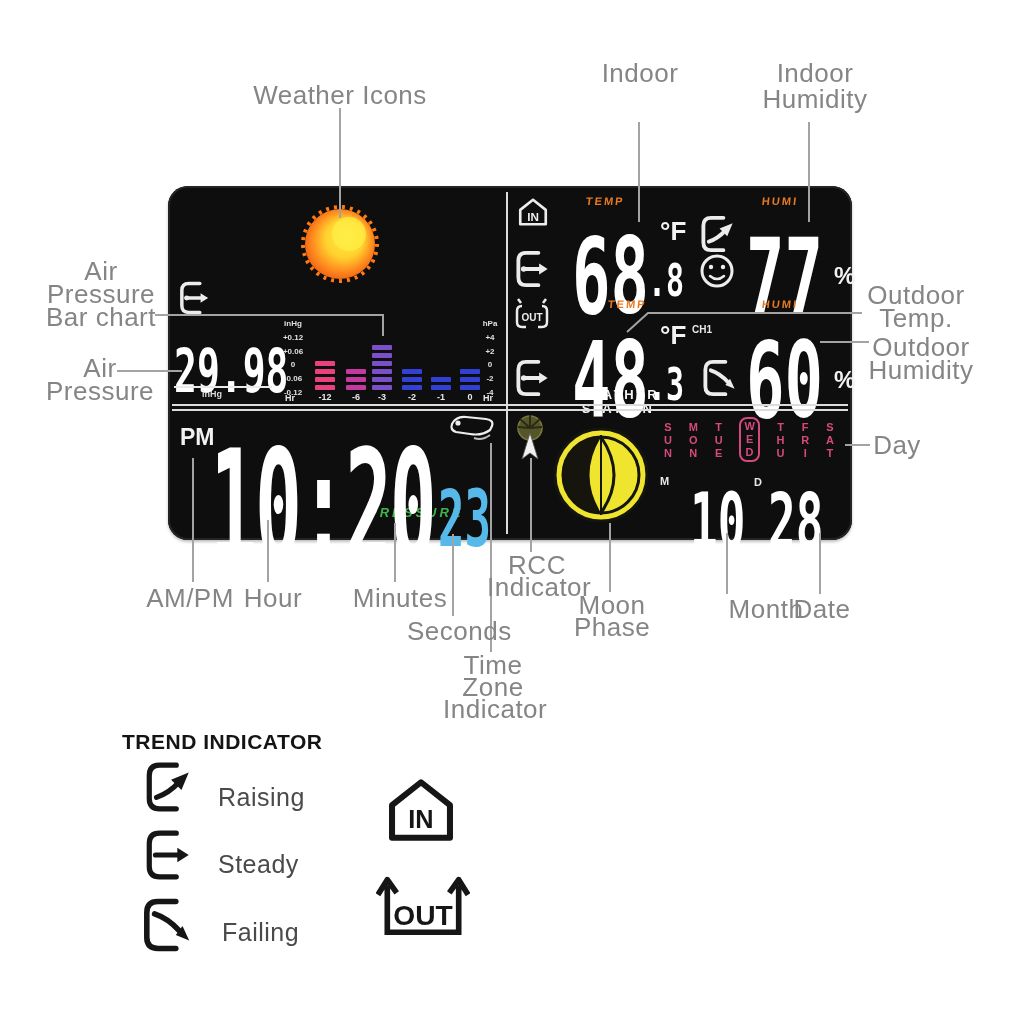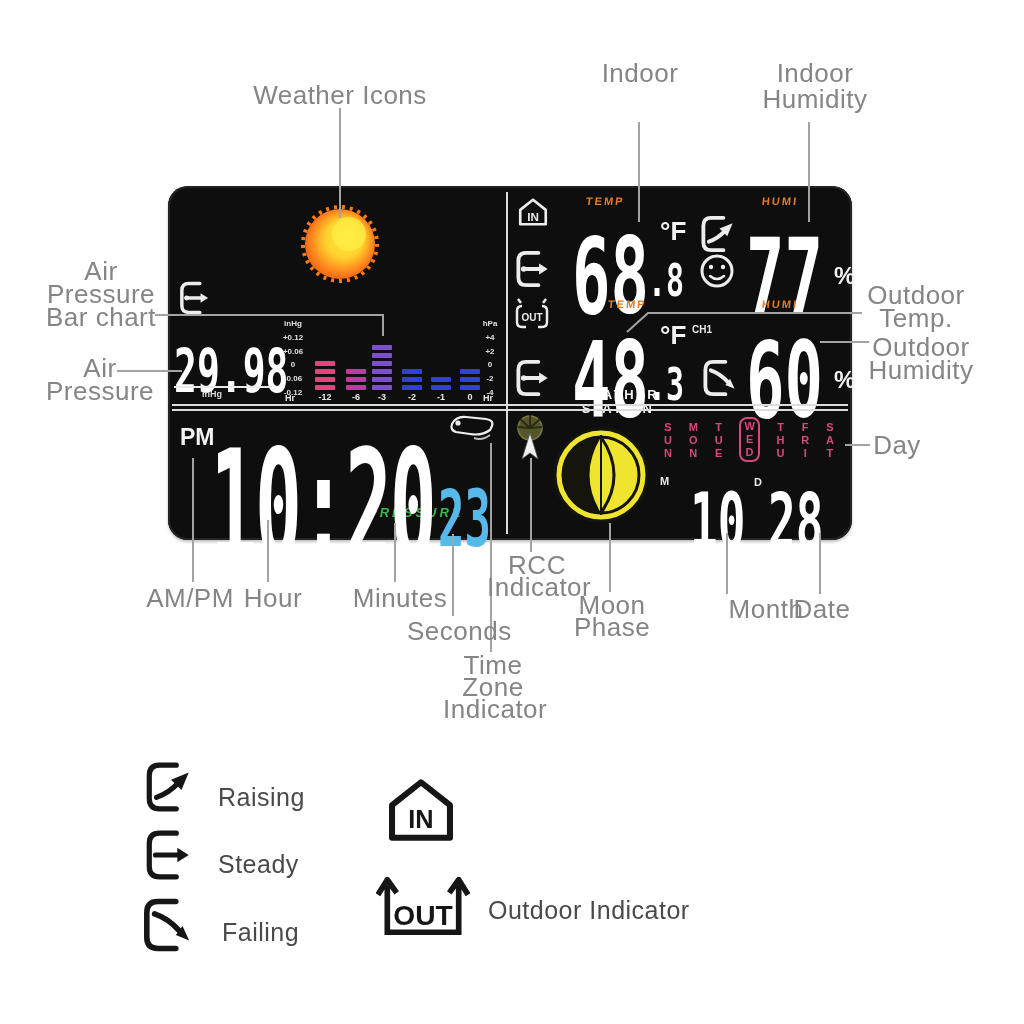--- a/index.html
+++ b/index.html
@@ -369,20 +369,21 @@
       <line x1="395" y1="523" x2="395" y2="582"></line>
       <line x1="453" y1="534" x2="453" y2="616"></line>
       <line x1="491" y1="443" x2="491" y2="652"></line>
       <line x1="531" y1="458" x2="531" y2="552"></line>
       <line x1="610" y1="523" x2="610" y2="592"></line>
       <line x1="727" y1="533" x2="727" y2="594"></line>
       <line x1="820" y1="533" x2="820" y2="594"></line>
     </g>
   </svg>
 
+  <div class="trend-title">TREND INDICATOR</div>
 
   <svg class="abs legend-icon" style="left:141px;top:760px;" width="56" height="54" viewBox="0 0 52 52">
       <use href="#trend-raising"></use>
     </svg>
   <div class="legend-label" style="left:218px;top:783px;">Raising</div>
 
   <svg class="abs legend-icon" style="left:141px;top:828px;" width="56" height="54" viewBox="0 0 52 52">
       <use href="#trend-steady"></use>
     </svg>
   <div class="legend-label" style="left:218px;top:850px;">Steady</div>
@@ -396,15 +397,14 @@
     <use href="#house-in"></use>
     <text x="32" y="44" text-anchor="middle" font-size="21" font-weight="bold" fill="currentColor" font-family="Liberation Sans,sans-serif">IN</text>
   </svg>
 
   <svg class="abs legend-icon" style="left:376px;top:874px;" width="94" height="62" viewBox="0 0 100 66">
     <path d="M12 34 V62 H88 V34" fill="none" stroke="currentColor" stroke-width="6"></path>
     <path d="M12 34 V12 M2 22 L12 6 L22 20" fill="none" stroke="currentColor" stroke-width="6" stroke-linejoin="round"></path>
     <path d="M88 34 V12 M78 20 L88 6 L98 22" fill="none" stroke="currentColor" stroke-width="6" stroke-linejoin="round"></path>
     <text x="50" y="54" text-anchor="middle" font-size="30" font-weight="bold" fill="currentColor" font-family="Liberation Sans,sans-serif">OUT</text>
   </svg>
-  <div class="legend-label" style="left:488px;top:896px;">Outdoor Indicator</div>
 
 </div>
 
 </body></html>

